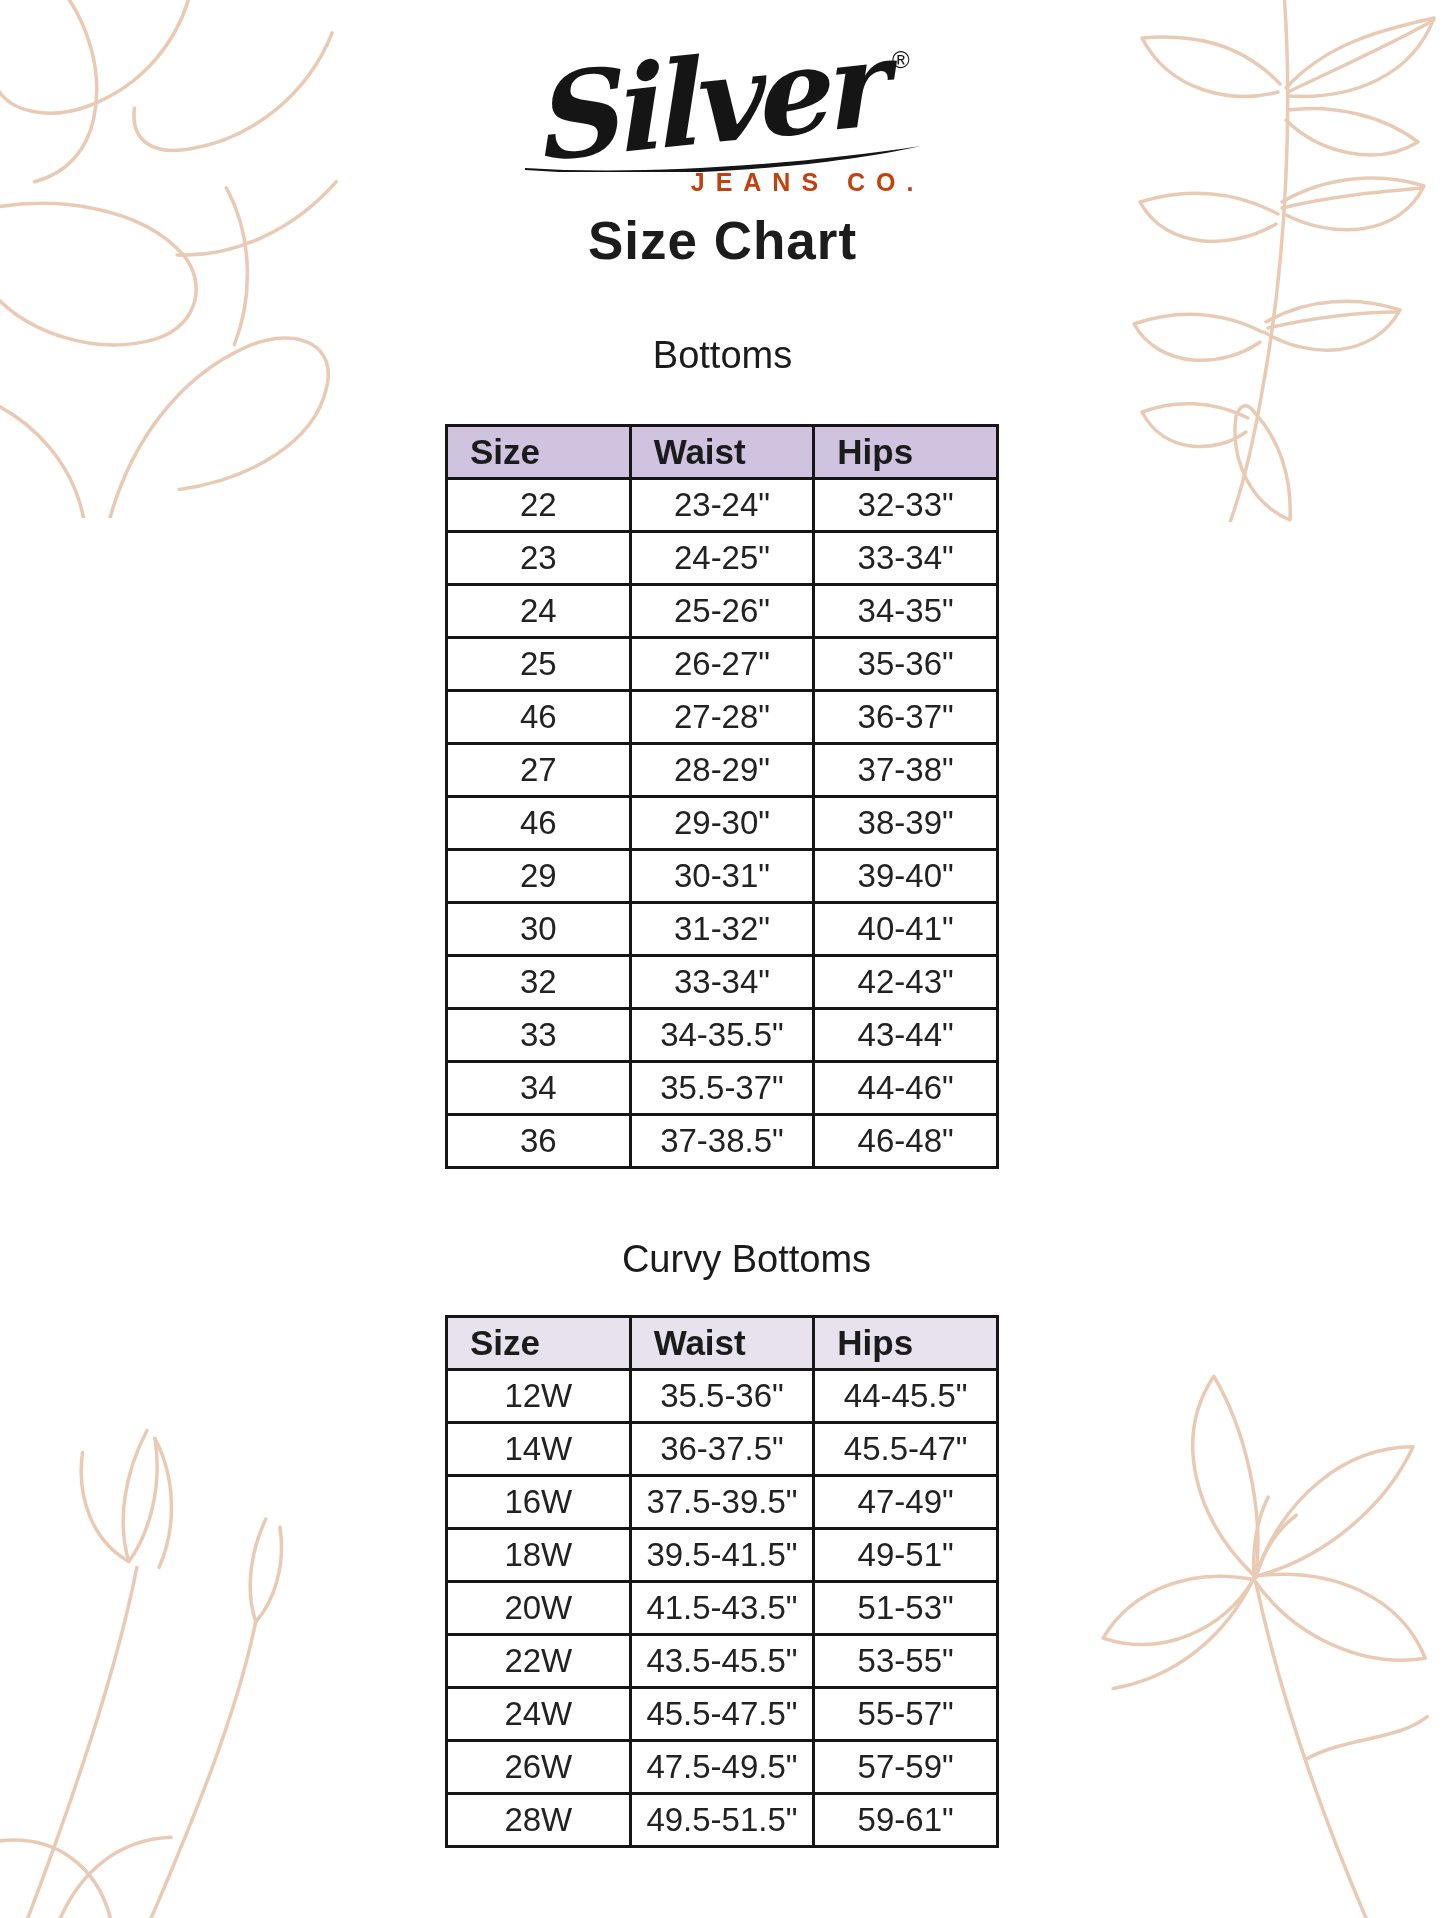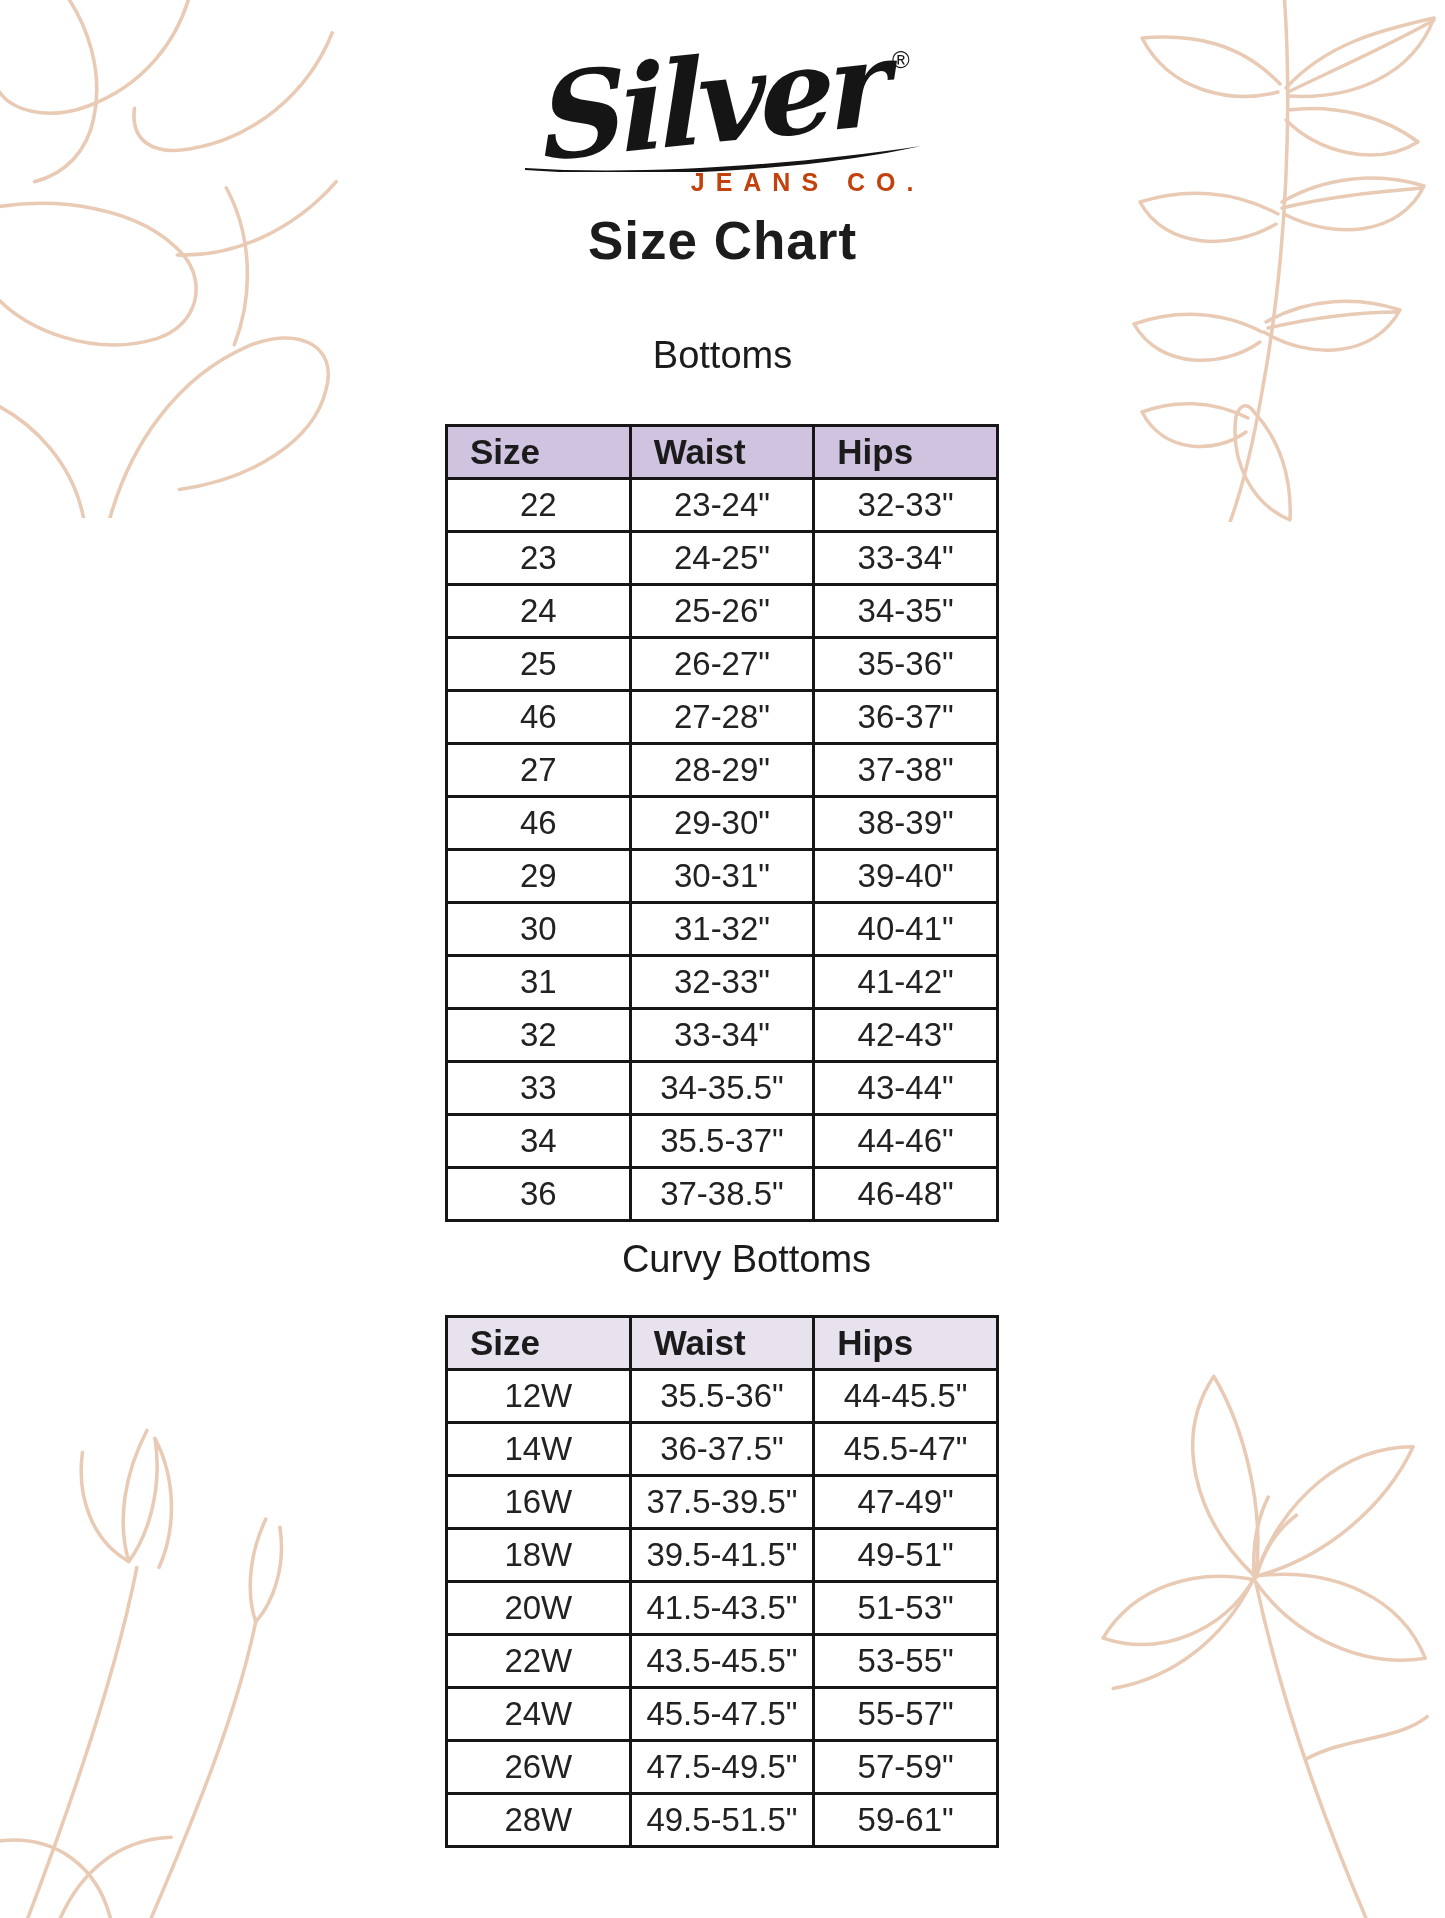--- a/index.html
+++ b/index.html
@@ -206,25 +206,20 @@
           <td>30-31"</td>
           <td>39-40"</td>
         </tr>
 
         <tr>
           <td>30</td>
           <td>31-32"</td>
           <td>40-41"</td>
         </tr>
 
-        <tr>
-          <td>31</td>
-          <td>32-33"</td>
-          <td>41-42"</td>
-        </tr>
 
         <tr>
           <td>32</td>
           <td>33-34"</td>
           <td>42-43"</td>
         </tr>
 
         <tr>
           <td>33</td>
           <td>34-35.5"</td>

